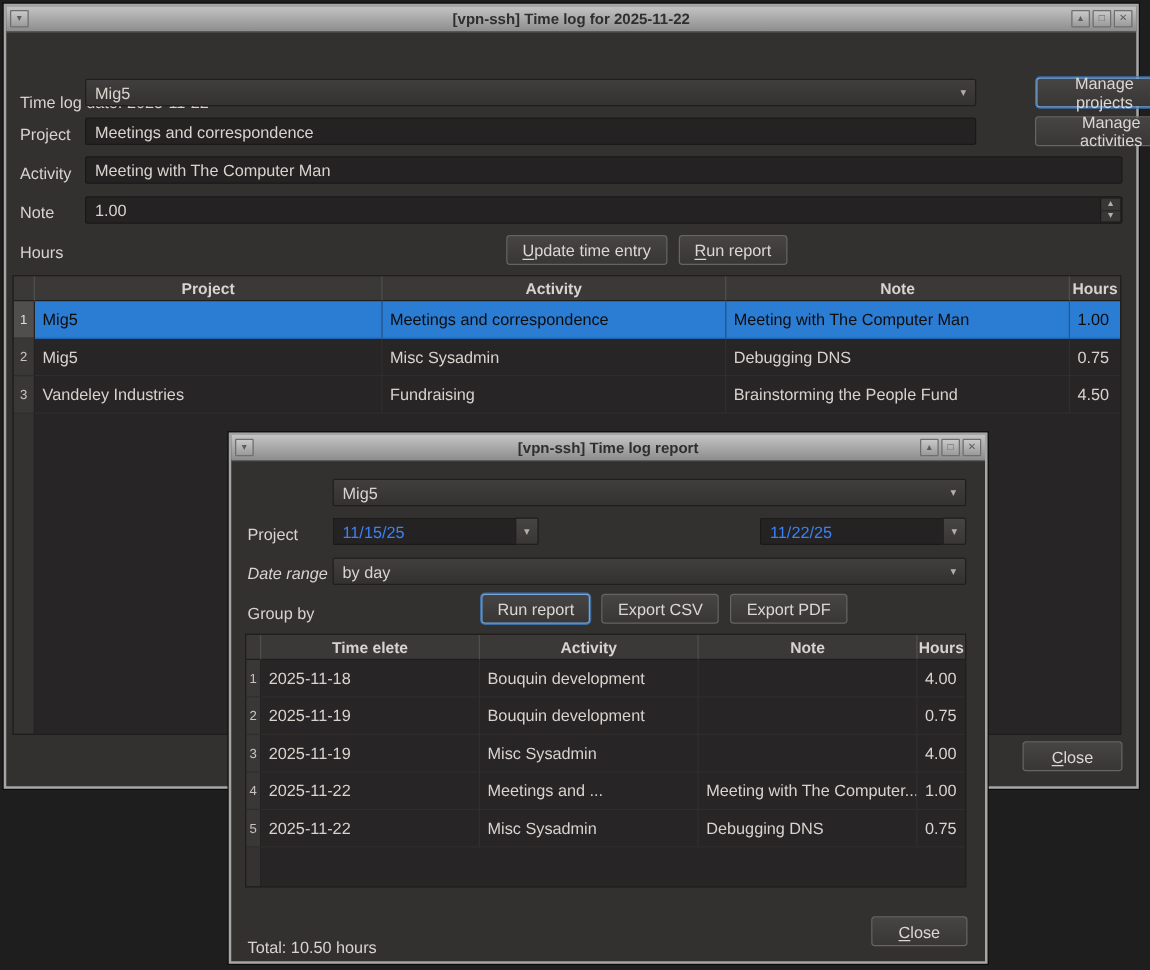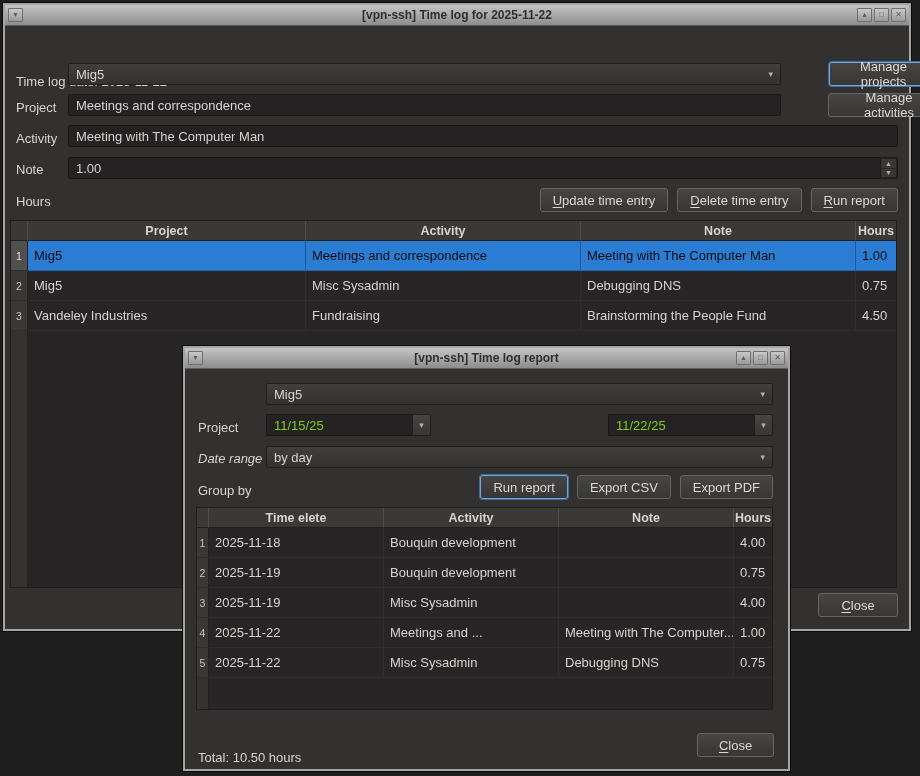--- a/index.html
+++ b/index.html
@@ -50,38 +50,38 @@
 
   .btn {
     position:absolute; background:linear-gradient(#474544,#393736);
     border:1px solid #67655f; border-radius:3px; color:#dcd7d3;
     display:flex; align-items:center; justify-content:center;
     height:24px; padding:0 12px; font-size:13px;
   }
   .btn.focused { border-color:#76a7da; box-shadow:0 0 0 1px #3c6ea5; }
   .mn { text-decoration:underline; text-underline-offset:2px; }
 
-  .btnrow { position:absolute; display:flex; gap:9px; justify-content:flex-end; }
+  .btnrow { position:absolute; display:flex; gap:9px; justify-content:flex-start; }
   .btnrow .btn { position:static; }
 
   .spin-steppers {
     position:absolute; right:1px; top:1px; bottom:1px; width:16px;
     display:flex; flex-direction:column; border-left:1px solid #1a1918;
   }
   .spin-steppers span {
     flex:1; display:flex; align-items:center; justify-content:center;
     font-size:7px; color:#b3aeaa; background:#393736;
   }
   .spin-steppers span:first-child { border-bottom:1px solid #2a2828; }
 
   .datecombo { position:absolute; display:flex; height:22px; }
   .datecombo .val {
     flex:1; background:#242222; border:1px solid #1a1918;
     border-right:none; border-radius:2px 0 0 2px;
-    display:flex; align-items:center; padding:0 7px; color:#84cc16;
+    display:flex; align-items:center; padding:0 7px; color:#3b82f6;
   }
   .datecombo .dbtn {
     width:19px; background:linear-gradient(#474544,#393736);
     border:1px solid #201f1e; border-radius:0 2px 2px 0;
     display:flex; align-items:center; justify-content:center;
     font-size:9px; color:#b3aeaa;
   }
 
   .table {
     position:absolute; background:#272525; border:1px solid #201f1e;
@@ -162,23 +162,20 @@
       <span>1.00</span>
       <span class="spin-steppers">
         <span>▲</span>
         <span>▼</span>
       </span>
     </div>
 
     <div class="btnrow" style="left:400px; top:162px; right:11px;">
       <button class="btn">
           <span><span class="mn">U</span>pdate time entry</span>
-        </button>
-      <button class="btn">
-          <span><span class="mn">D</span>elete time entry</span>
         </button>
       <button class="btn">
           <span><span class="mn">R</span>un report</span>
         </button>
     </div>
 
     <div class="table main-table" style="left:5px; top:194px; width:887px; height:368px;">
       <div class="thead">
         <div class="hcell"></div>
         <div class="hcell">Project</div>

